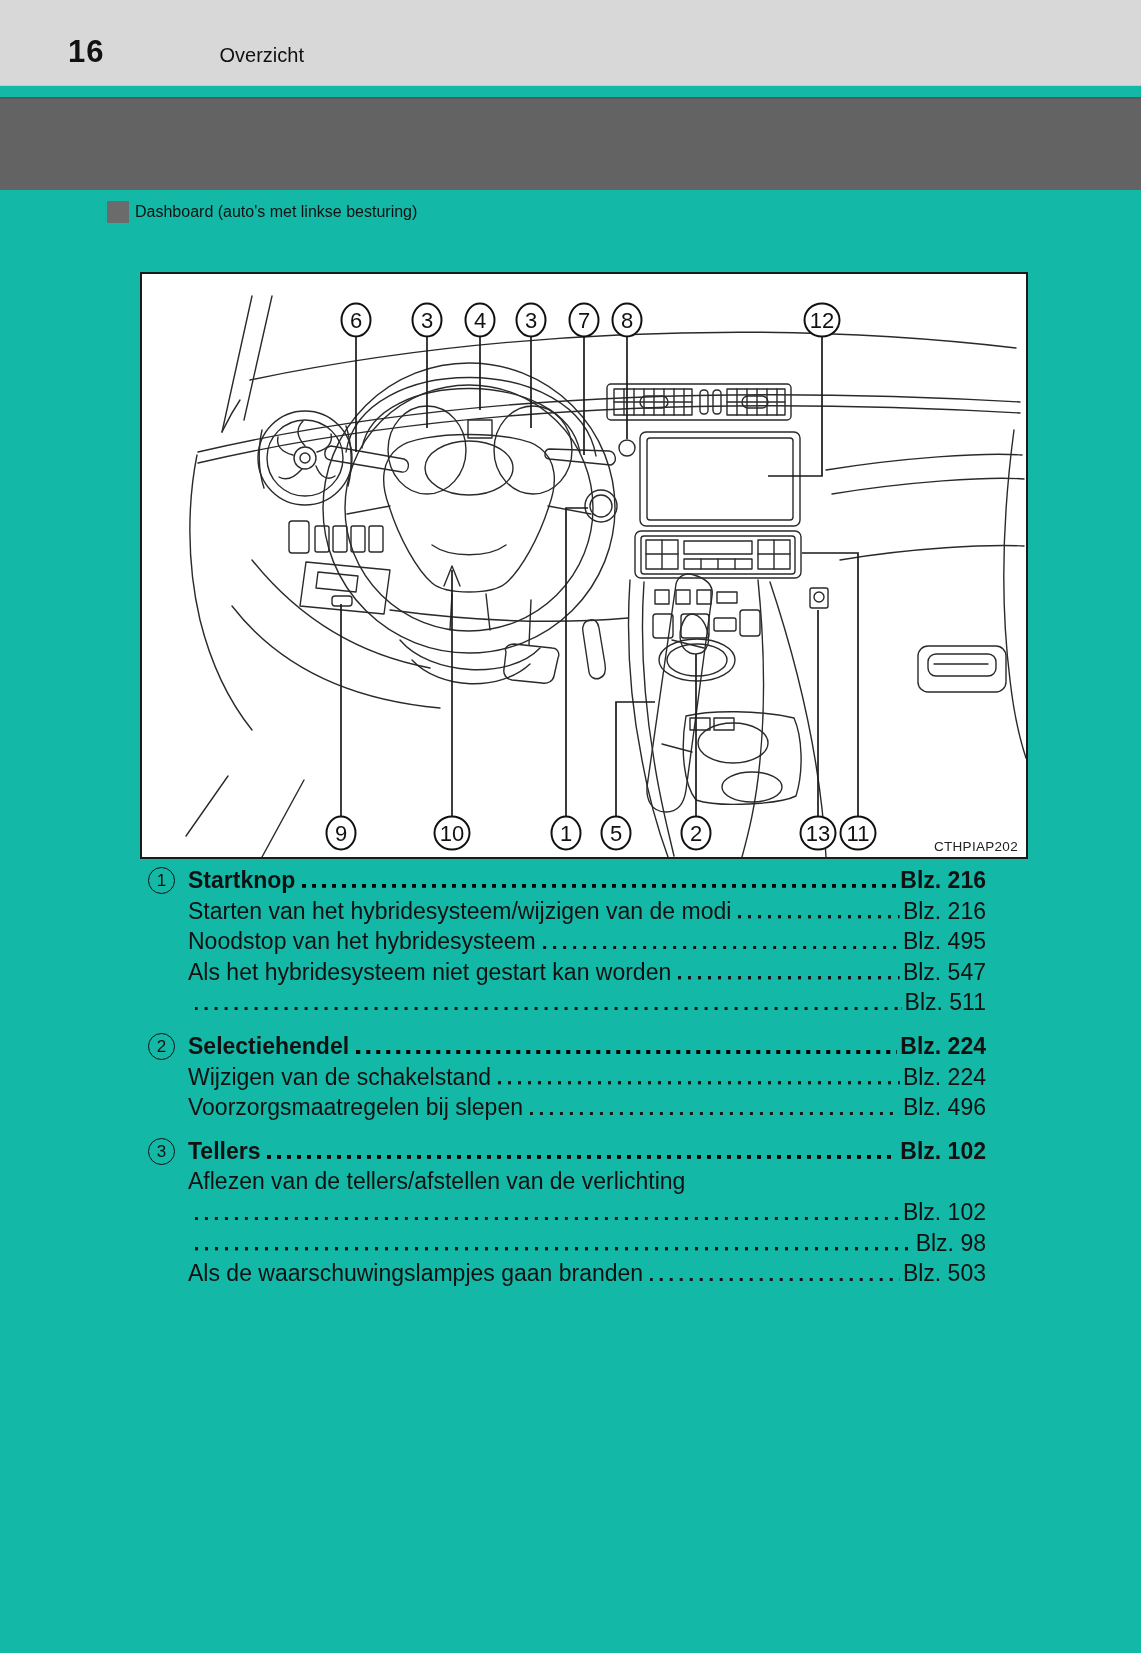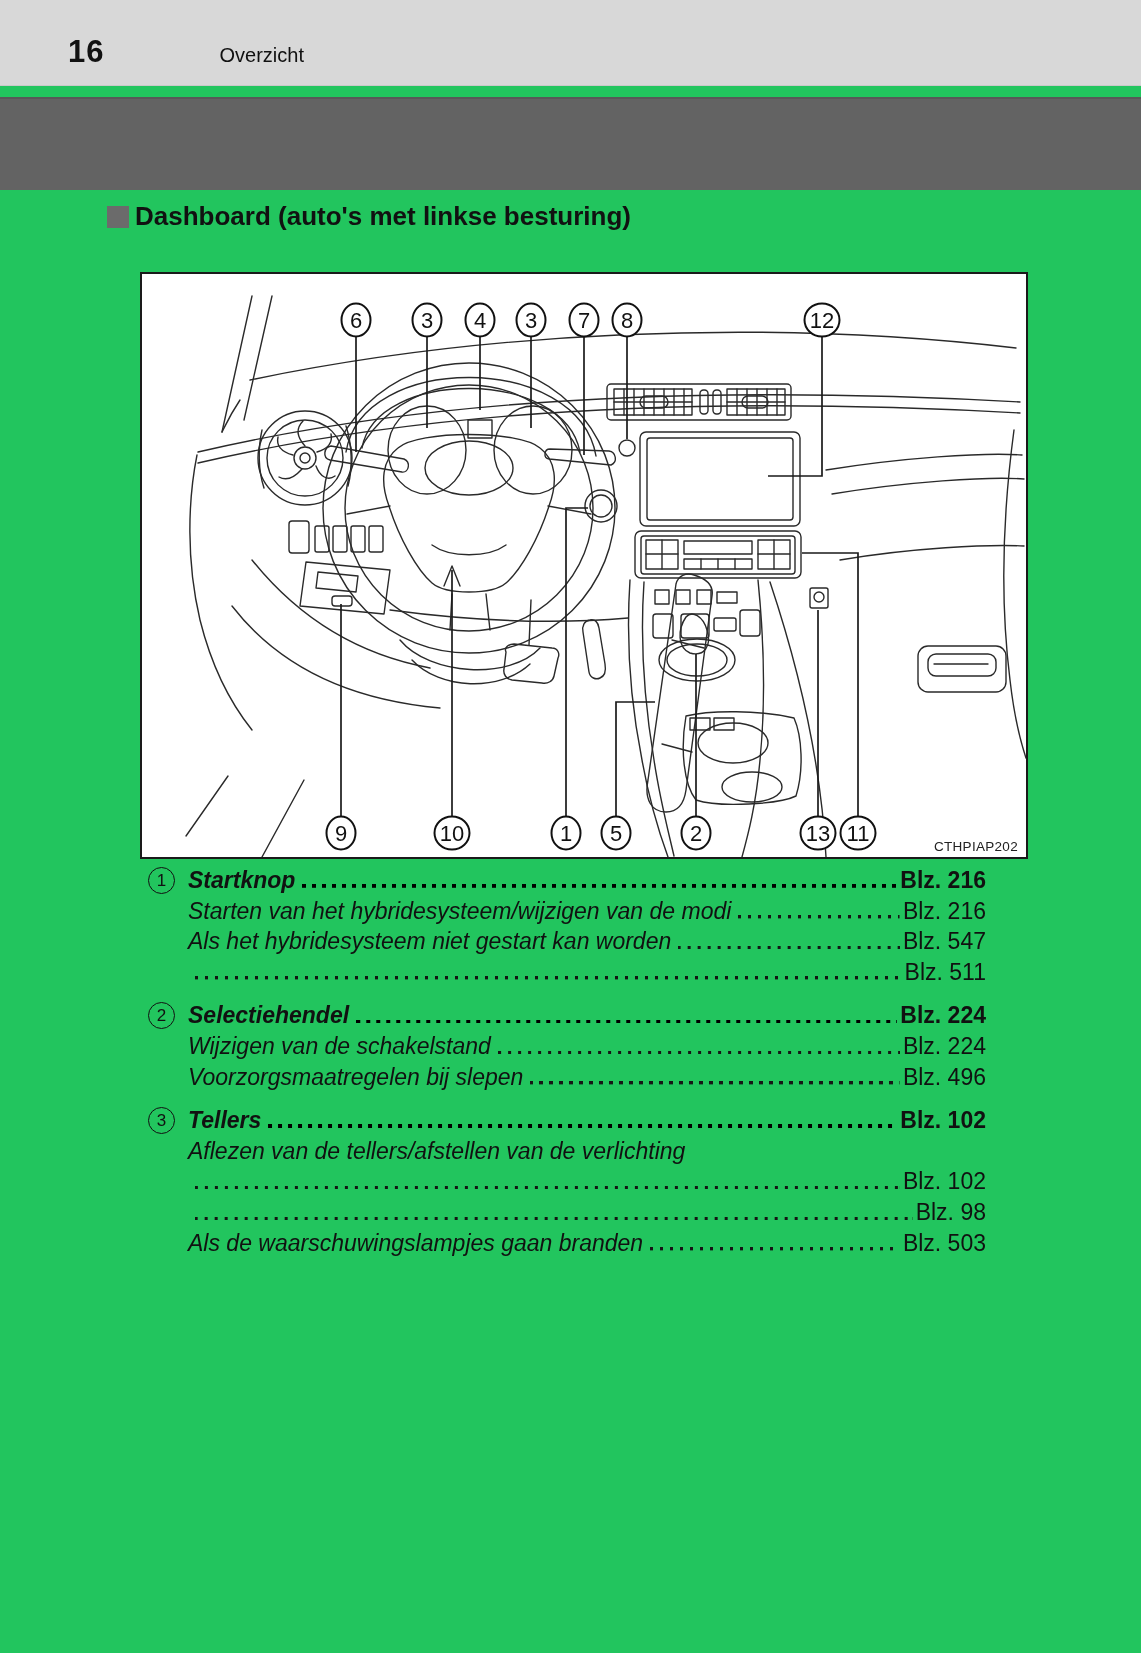--- a/index.html
+++ b/index.html
@@ -1,19 +1,19 @@
 <!DOCTYPE html>
 <html><head>
 <meta charset="utf-8">
 <style>
   html,body{margin:0;padding:0;background:#ffffff;}
   .page{
     position:relative;
     width:1141px;height:1653px;
-    background:#22c55e;
+    background:#14b8a6;
     font-family:"Liberation Sans", sans-serif;
     color:#111;
     overflow:hidden;
   }
   
   .page-header{
     position:absolute;left:0;top:0;width:1141px;height:86px;
     background:#d8d8d8;
     border-bottom:1px solid #c9c9c9;
     display:flex;align-items:baseline;
@@ -25,21 +25,21 @@
   .chapter-banner{
     position:absolute;left:0;top:97px;width:1141px;height:93px;
     background:#636363;border-top:2px solid #585858;box-sizing:border-box;
   }
   
   .section-title-row{
     position:absolute;left:107px;top:201px;
     display:flex;align-items:center;
   }
   .section-marker{width:22px;height:22px;background:#6b6b6b;margin-right:6px;}
-  .section-title{font-size:26px;font-weight:bold;white-space:nowrap;}
+  .section-title{font-size:16px;font-weight:normal;white-space:nowrap;}
   
   .figure{
     position:absolute;left:140px;top:272px;width:888px;height:587px;
     border:2px solid #1a1a1a;box-sizing:border-box;background:#fff;
   }
   .figure svg{display:block;width:884px;height:583px;}
   .figure-code{
     position:absolute;right:8px;bottom:3px;
     font-size:13.5px;color:#222;letter-spacing:.3px;
   }
@@ -47,21 +47,21 @@
     font-family:"Liberation Sans", sans-serif;
     font-size:22px;fill:#111;text-anchor:middle;
   }
   
   .toc{position:absolute;left:148px;top:865px;width:838px;}
   .toc-item + .toc-item{margin-top:13px;}
   .toc-row{
     display:flex;align-items:baseline;
     height:30.6px;font-size:23px;line-height:30.6px;
   }
-  .toc-row .lbl{white-space:nowrap;font-style:italic;}
+  .toc-row .lbl{white-space:nowrap;}
   .toc-row.head .lbl,.toc-row.head .pg{font-weight:bold;}
   .toc-row.sub{padding-left:40px;}
   .badge{
     width:27px;height:27px;flex:0 0 27px;
     border:1.8px solid #111;border-radius:50%;
     display:flex;align-items:center;justify-content:center;
     font-size:17px;line-height:1;margin-right:13px;box-sizing:border-box;
     align-self:center;
   }
   .leader{
@@ -315,20 +315,25 @@
           <span class="lbl">Startknop</span>
           <span class="leader"></span>
           <span class="pg">Blz. 216</span>
         </div>
         <div class="toc-row sub">
           <span class="lbl">Starten van het hybridesysteem/wijzigen van de modi</span>
           <span class="leader"></span>
           <span class="pg">Blz. 216</span>
         </div>
         <div class="toc-row sub">
+          <span class="lbl">Noodstop van het hybridesysteem</span>
+          <span class="leader"></span>
+          <span class="pg">Blz. 495</span>
+        </div>
+        <div class="toc-row sub">
           <span class="lbl">Als het hybridesysteem niet gestart kan worden</span>
           <span class="leader"></span>
           <span class="pg">Blz. 547</span>
         </div>
         <div class="toc-row sub">
           <span class="leader"></span>
           <span class="pg">Blz. 511</span>
         </div>
       </div>
       <div class="toc-item">

